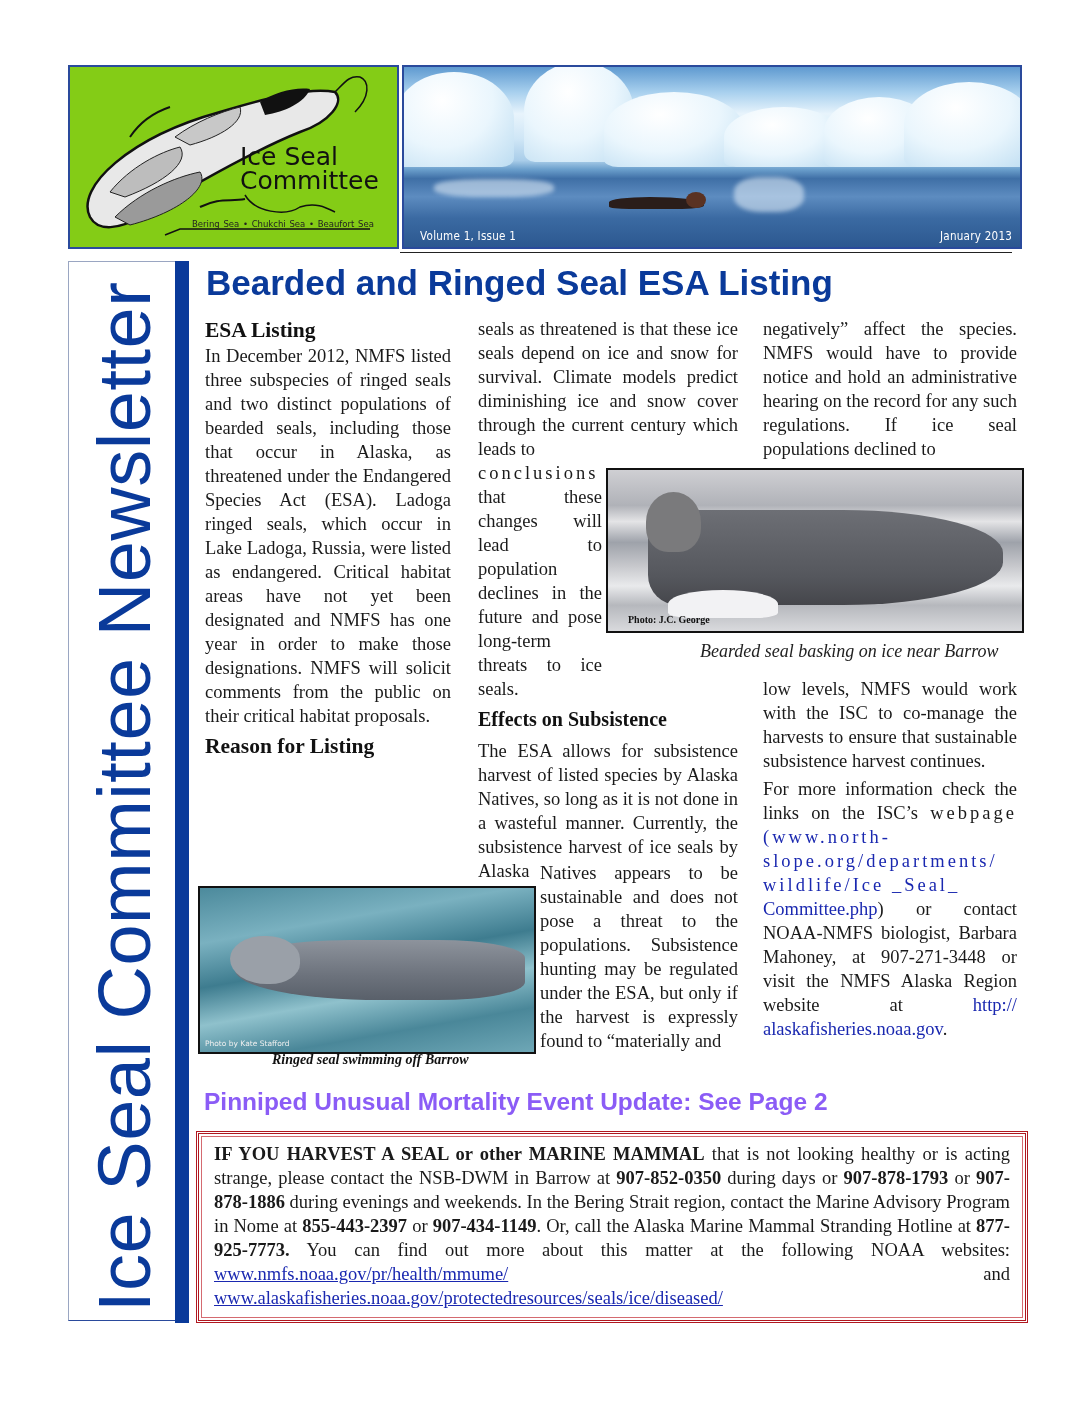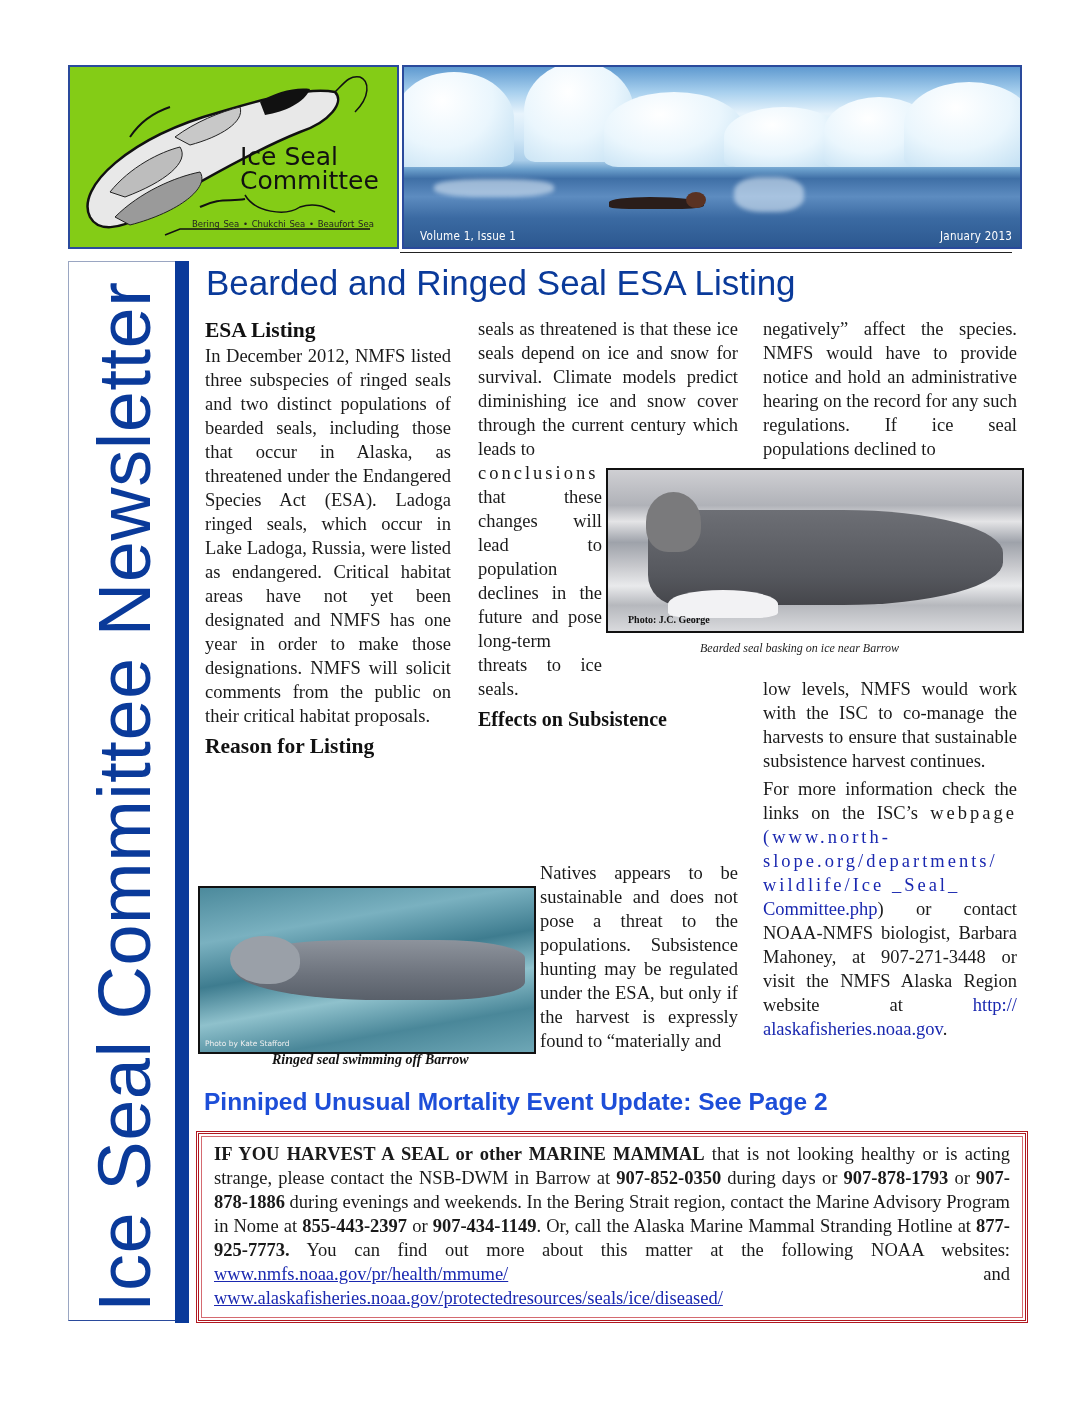--- a/index.html
+++ b/index.html
@@ -23,51 +23,51 @@
   .date { right: 8px; transform-origin: right bottom; }
   .header-rule { left: 400px; top: 252px; width: 612px; height: 1px; background: #222; }
 
   
   .side-frame { left: 68px; top: 261px; width: 109px; height: 1060px; border-left: 1px solid #9aa6c2; border-top: 1px solid #9aa6c2; border-bottom: 1px solid #2a4a9c; box-sizing: border-box; }
   .side-bar { left: 175px; top: 261px; width: 14px; height: 1062px; background: #0a3a9a; }
   .side-title { position: absolute; left: 82px; top: 1312px; transform-origin: left top; transform: rotate(-90deg);
                 font-family: "Liberation Sans", "DejaVu Sans", sans-serif; font-size: 74px; color: #0a3a9a; white-space: nowrap; line-height: 86px; letter-spacing: 0.5px; }
 
   
-  .headline { left: 206px; top: 263px; font-family: "Liberation Sans", sans-serif; font-weight: normal; font-size: 35px; color: #0a3a9a; white-space: nowrap; }
+  .headline { left: 206px; top: 263px; font-family: "Liberation Sans", sans-serif; font-weight: bold; font-size: 35px; color: #0a3a9a; white-space: nowrap; }
 
   
   .col { font-size: 18.5px; line-height: 24px; text-align: justify; }
   .col p { margin: 0; }
   .sub { font-weight: bold; font-size: 21.5px; line-height: 28px; margin: 0; color: #111; }
   .c1 { left: 205px; top: 316px; width: 246px; }
   .c2 { left: 478px; top: 317px; width: 260px; }
   .c3 { left: 763px; top: 317px; width: 254px; }
   .link { color: #1a28b0; margin-top: 17px; }
   .spaced { letter-spacing: 3px; }
 
   
   .photo { border: 2px solid #111; box-sizing: border-box; overflow: hidden; text-align: center; }
   .bearded { left: 606px; top: 468px; width: 418px; height: 165px;
              background: linear-gradient(180deg, #cfcfd3 0%, #b0b2b8 22%, #e4e4e6 32%, #9ea2aa 45%, #c8c9cd 60%, #e9eaec 72%, #b6b8bd 84%, #d9dadd 100%); }
   .bearded .body { position: absolute; left: 40px; top: 40px; width: 355px; height: 95px; background: linear-gradient(180deg,#6d6f75,#55575d 70%,#45464b); border-radius: 30px 45% 45% 30px; }
   .bearded .head { position: absolute; left: 38px; top: 22px; width: 55px; height: 60px; background: #7a7a7c; border-radius: 50% 50% 40% 40%; }
   .bearded .ice1 { position: absolute; left: 60px; top: 120px; width: 110px; height: 28px; background: #f2f2f4; border-radius: 50% 50% 20% 20%; }
   .credit1 { position: absolute; left: 20px; bottom: 6px; font-size: 10px; font-weight: bold; color: #111; }
-  .cap1 { left: 700px; top: 641px; font-style: italic; font-size: 12px; color: #222; white-space: nowrap; }
+  .cap1 { left: 700px; top: 641px; font-style: italic; font-size: 18px; color: #222; white-space: nowrap; }
 
   .ringed { left: 198px; top: 874px; width: 338px; height: 168px;
             background: linear-gradient(170deg, #4c8a9c 0%, #7ab1c0 25%, #3e7c8f 45%, #8fc1cc 62%, #4a8799 80%, #6ea7b6 100%); margin-top: 12px; }
   .ringed .body { position: absolute; left: 35px; top: 52px; width: 290px; height: 60px; background: linear-gradient(180deg,#8d939c,#6c727c 60%,#59606a); border-radius: 40% 30% 30% 50%; }
   .ringed .head { position: absolute; left: 30px; top: 48px; width: 70px; height: 48px; background: #9aa0a8; border-radius: 50% 50% 45% 55%; }
   .credit2 { position: absolute; left: 5px; bottom: 4px; font-family: "DejaVu Sans", sans-serif; font-size: 7.5px; color: #f0f0f0; }
   .cap2 { left: 272px; top: 1052px; font-style: italic; font-weight: bold; font-size: 14px; color: #111; white-space: nowrap; }
 
   
-  .headline2 { left: 204px; top: 1088px; font-family: "Liberation Sans", sans-serif; font-weight: bold; font-size: 24.5px; color: #1d4ed8; white-space: nowrap; }
+  .headline2 { left: 204px; top: 1088px; font-family: "Liberation Sans", sans-serif; font-weight: bold; font-size: 24.5px; color: #8b5cf6; white-space: nowrap; }
 
   
   .alert { left: 196px; top: 1131px; width: 832px; height: 192px; border: 3px double #b01820; box-sizing: border-box; outline: 1px solid #d46a70; outline-offset: -6px; }
   .alert-inner { position: absolute; left: 15px; top: 8px; width: 796px; font-size: 18.5px; line-height: 24px; text-align: justify; }
   .alert-inner b { font-weight: bold; }
   .alert-inner a { color: #1a28b0; text-decoration: underline; }
 </style>
 </head>
 <body>
 
@@ -119,20 +119,21 @@
   <h3 class="sub" style="margin-top:4px;">Reason for Listing</h3>
 </div>
 
 <div class="abs col c2">
   <p>seals as threatened is that these ice seals depend on ice and snow for survival.   Climate models predict diminishing ice and snow cover through the current century which leads to</p>
   <div style="width:124px;">
     <p class="spaced">conclusions</p>
     <p style="text-align:justify;">that these changes will lead to population declines in the future and pose long-term threats to ice seals.</p>
   </div>
   <h3 class="sub" style="margin-top:4px;font-size:20px;">Effects on Subsistence</h3>
+  <p style="margin-top:6px;">The ESA allows for subsistence harvest of listed species by Alaska Natives, so long as it is not done in a wasteful manner. Currently, the subsistence harvest of ice seals by Alaska</p>
 </div>
 <div class="abs col" style="left:540px;top:861px;width:198px;">
   <p>Natives appears to be sustainable and does not pose a threat to the populations.   Subsistence hunting may be regulated under the ESA, but only if the harvest is expressly found to “materially and</p>
 </div>
 
 <div class="abs col c3">
   <p>negatively” affect the species. NMFS would have to provide notice and hold an administrative hearing on the record for any such regulations. If ice seal populations declined to</p>
 </div>
 <div class="abs col" style="left:763px;top:677px;width:254px;">
   <p>low levels, NMFS would work with the ISC to co-manage the harvests to ensure that sustainable subsistence harvest continues.</p>

